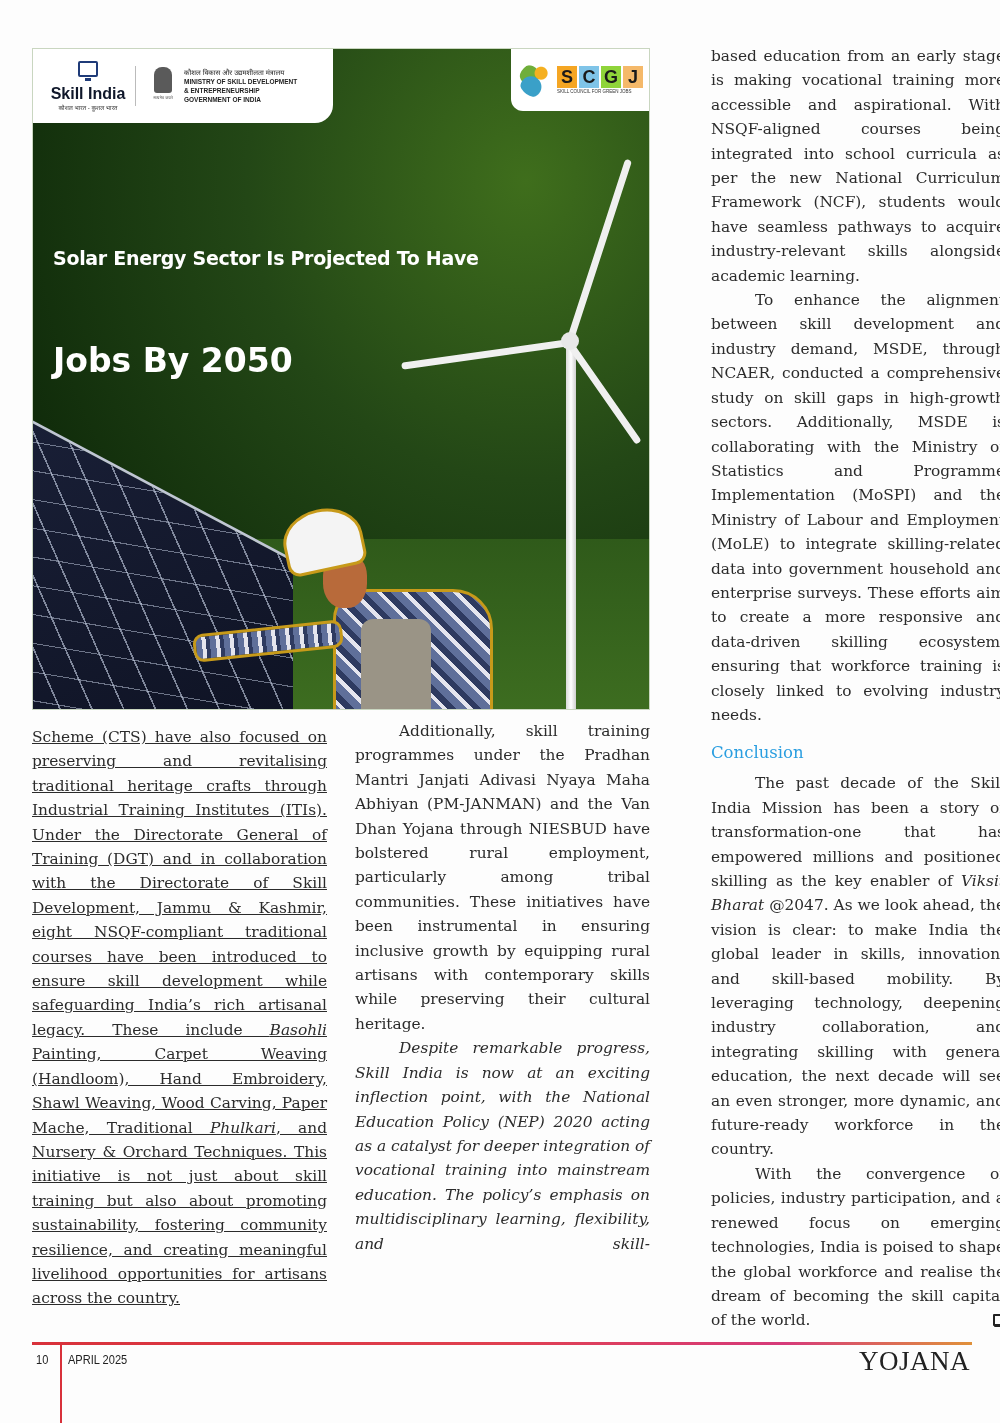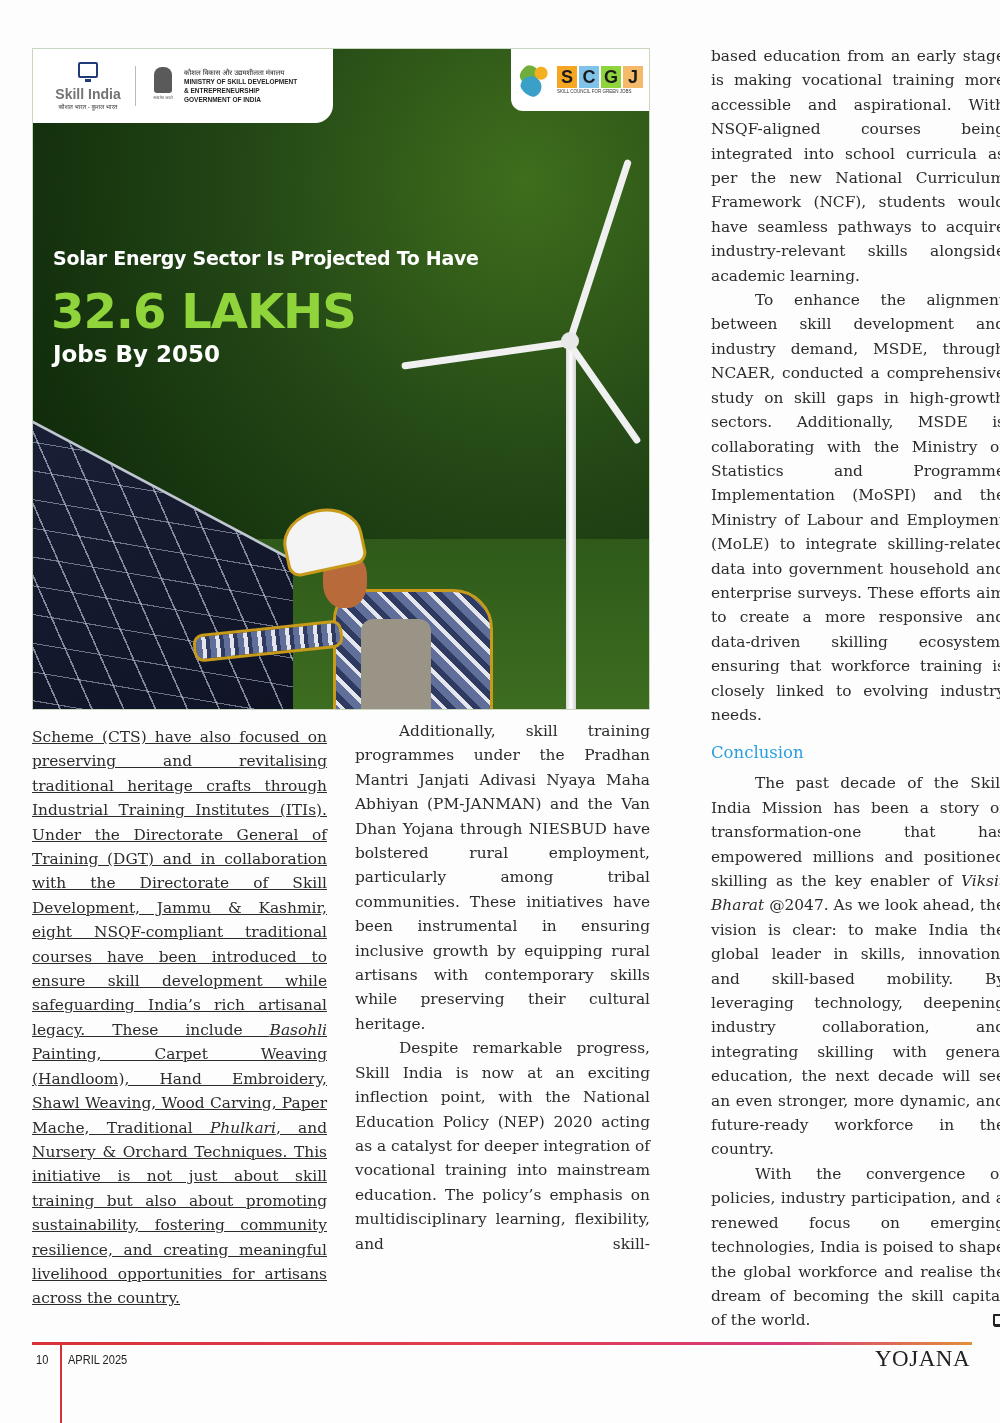--- a/index.html
+++ b/index.html
@@ -22,21 +22,21 @@
     background: #ffffff; border-bottom-right-radius: 18px;
     display: flex; align-items: center; padding-left: 16px;
   }
   .skill-india { width: 78px; display: flex; flex-direction: column; align-items: center; }
   .skill-india .monitor {
     width: 20px; height: 16px; border: 2px solid #1f3b78; border-radius: 2px; position: relative;
   }
   .skill-india .monitor::after {
     content: ""; position: absolute; left: 5px; bottom: -6px; width: 6px; height: 3px; background: #1f3b78;
   }
-  .skill-india .name { font-family: "Liberation Sans", sans-serif; font-size: 14px; font-weight: bold; color: #737373; margin-top: 8px; }
+  .skill-india .name { font-family: "Liberation Sans", sans-serif; font-size: 16px; font-weight: bold; color: #0f172a; margin-top: 8px; }
   .skill-india .tag { font-family: "Liberation Sans", sans-serif; font-size: 6px; color: #333; margin-top: 1px; }
   .logo-divider { width: 1px; height: 40px; background: #bbb; margin: 0 14px 0 8px; }
   .emblem {
     width: 26px; height: 38px; display: flex; flex-direction: column; align-items: center;
   }
   .emblem .lions { width: 18px; height: 26px; background: #5a5a5a; border-radius: 8px 8px 3px 3px; }
   .emblem .motto { font-size: 4px; color: #444; margin-top: 2px; font-family: "Liberation Sans", sans-serif; }
   .ministry { margin-left: 8px; font-family: "Liberation Sans", sans-serif; font-weight: bold; color: #222; line-height: 9px; }
   .ministry .hindi { font-size: 7px; font-weight: normal; }
   .ministry .line { font-size: 6.5px; }
@@ -67,21 +67,21 @@
   .poster-sub {
     position: absolute; left: 20px; top: 198px; font-family: "DejaVu Sans", sans-serif;
     color: #ffffff; font-size: 19px; font-weight: bold; letter-spacing: -0.3px;
   }
   .poster-big {
     position: absolute; left: 18px; top: 234px; font-family: "DejaVu Sans", sans-serif;
     color: #8fd43a; font-size: 48px; font-weight: bold; letter-spacing: -1px; line-height: 56px;
   }
   .poster-jobs {
     position: absolute; left: 20px; top: 292px; font-family: "DejaVu Sans", sans-serif;
-    color: #ffffff; font-size: 23px; font-weight: bold;
+    color: #ffffff; font-size: 33px; font-weight: bold;
   }
 
   
   .field {
     position: absolute; left: 0; top: 490px; width: 618px; height: 172px;
     background: linear-gradient(#2f5a1a, #3d6d20);
   }
   .solar {
     position: absolute; left: -40px; top: 430px; width: 300px; height: 300px;
     background:
@@ -154,21 +154,21 @@
   .footer-vrule { position: absolute; left: 60px; top: 1342px; width: 2px; height: 81px; background: #d8313a; }
   .footer-page {
     position: absolute; left: 36px; top: 1352px; font-family: "Liberation Sans", sans-serif; font-size: 13px; color: #222;
     transform: scaleX(0.85); transform-origin: left;
   }
   .footer-date {
     position: absolute; left: 68px; top: 1352px; font-family: "Liberation Sans", sans-serif; font-size: 13px; color: #222;
     transform: scaleX(0.85); transform-origin: left;
   }
   .footer-mag {
-    position: absolute; right: 30px; top: 1346px; font-family: "Liberation Serif", serif; font-size: 23px; color: #222;
+    position: absolute; right: 30px; top: 1346px; font-family: "Liberation Serif", serif; font-size: 27px; color: #222;
     letter-spacing: 0.5px;
   }
 </style>
 </head>
 <body>
 
 <div class="page">
 
   <div class="poster">
     <div class="field"></div>
@@ -212,33 +212,32 @@
             <span class="l" style="background:#7fc4e8">C</span>
             <span class="l" style="background:#8fd43a">G</span>
             <span class="l" style="background:#f5b96a">J</span>
           </div>
           <div class="sub">SKILL COUNCIL FOR GREEN JOBS</div>
         </div>
       </div>
     </div>
 
     <div class="poster-sub">Solar Energy Sector Is Projected To Have</div>
-    <div class="poster-big">32.6 LAKHS</div>
     <div class="poster-jobs">Jobs By 2050</div>
   </div>
 
   <div class="col col-left">
     <p class="last-left">
       <span>Scheme (CTS) have also focused on preserving and revitalising traditional heritage crafts through Industrial Training Institutes (ITIs). Under the Directorate General of Training (DGT) and in collaboration with the Directorate of Skill Development, Jammu &amp; Kashmir, eight NSQF-compliant traditional courses have been introduced to ensure skill development while safeguarding India’s rich artisanal legacy. These include </span><span class="it">Basohli</span><span> Painting, Carpet Weaving (Handloom), Hand Embroidery, Shawl Weaving, Wood Carving, Paper Mache, Traditional </span><span class="it">Phulkari</span><span>, and Nursery &amp; Orchard Techniques. This initiative is not just about skill training but also about promoting sustainability, fostering community resilience, and creating meaningful livelihood opportunities for artisans across the country.</span>
     </p>
   </div>
 
   <div class="col col-mid">
     <p class="indent last-left">Additionally, skill training programmes under the Pradhan Mantri Janjati Adivasi Nyaya Maha Abhiyan (PM-JANMAN) and the Van Dhan Yojana through NIESBUD have bolstered rural employment, particularly among tribal communities. These initiatives have been instrumental in ensuring inclusive growth by equipping rural artisans with contemporary skills while preserving their cultural heritage.</p>
-    <p class="indent" style="text-align-last: justify;">Despite remarkable progress, Skill India is now at an exciting inflection point, with the National Education Policy (NEP) 2020 acting as a catalyst for deeper integration of vocational training into mainstream education. The policy’s emphasis on multidisciplinary learning, flexibility, and skill-</p>
+    <p class="indent" style="text-align-last: justify; font-style: italic;">Despite remarkable progress, Skill India is now at an exciting inflection point, with the National Education Policy (NEP) 2020 acting as a catalyst for deeper integration of vocational training into mainstream education. The policy’s emphasis on multidisciplinary learning, flexibility, and skill-</p>
   </div>
 
   <div class="col col-right">
     <p class="last-left">based education from an early stage is making vocational training more accessible and aspirational. With NSQF-aligned courses being integrated into school curricula as per the new National Curriculum Framework (NCF), students would have seamless pathways to acquire industry-relevant skills alongside academic learning.</p>
     <p class="indent last-left">To enhance the alignment between skill development and industry demand, MSDE, through NCAER, conducted a comprehensive study on skill gaps in high-growth sectors. Additionally, MSDE is collaborating with the Ministry of Statistics and Programme Implementation (MoSPI) and the Ministry of Labour and Employment (MoLE) to integrate skilling-related data into government household and enterprise surveys. These efforts aim to create a more responsive and data-driven skilling ecosystem, ensuring that workforce training is closely linked to evolving industry needs.</p>
     <h3>Conclusion</h3>
     <p class="indent last-left">
       <span>The past decade of the Skill India Mission has been a story of transformation-one that has empowered millions and positioned skilling as the key enabler of </span><span class="it">Viksit Bharat</span><span> @2047. As we look ahead, the vision is clear: to make India the global leader in skills, innovation, and skill-based mobility. By leveraging technology, deepening industry collaboration, and integrating skilling with general education, the next decade will see an even stronger, more dynamic, and future-ready workforce in the country.</span>
     </p>
     <p class="indent last-left">

